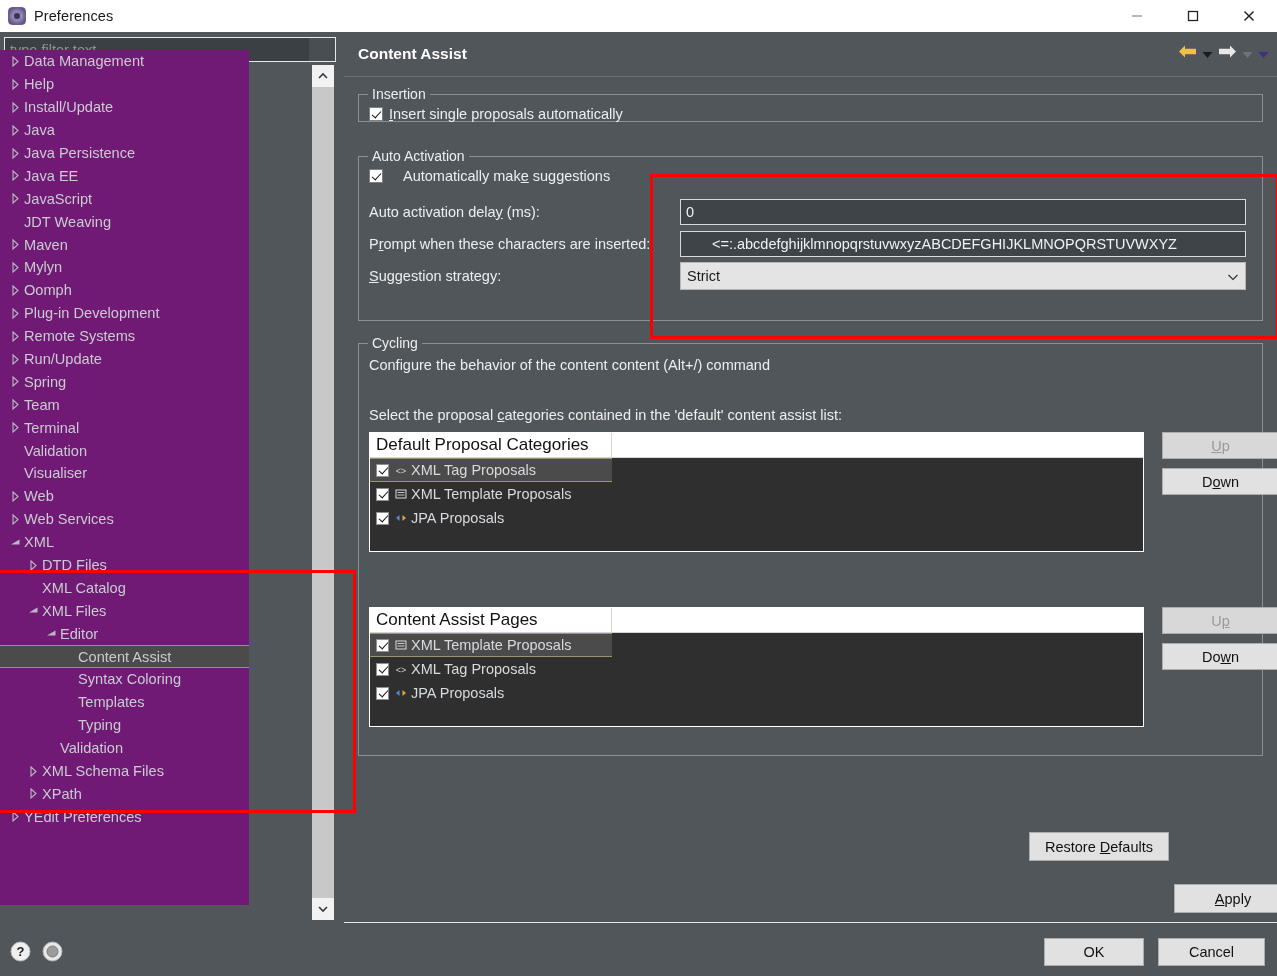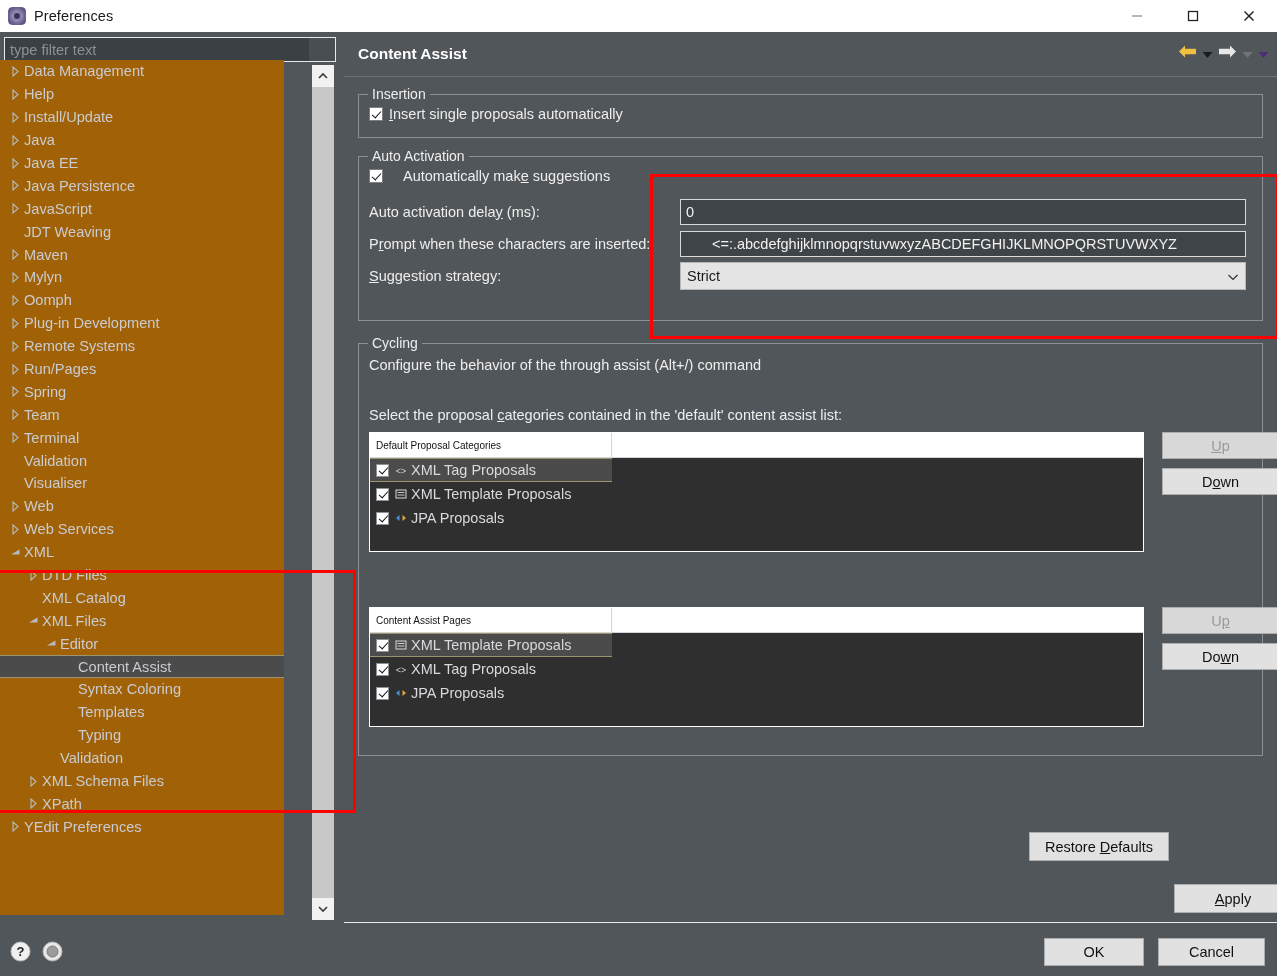--- a/index.html
+++ b/index.html
@@ -66,23 +66,23 @@
     color: #8f9498; font-size: 14.5px;
     padding-left: 5px;
     font-family: "Liberation Sans", sans-serif;
   }
   .filter-input::placeholder { color: #8c9195; opacity: 1; }
   .filter-clear {
     width: 26px; height: 23px; background: #494e52;
   }
 
   .tree {
-    position: absolute; left: 0; top: 28px;
-    width: 284px; height: 855px;
-    background: #a16207;
+    position: absolute; left: 0; top: 18px;
+    width: 249px; height: 855px;
+    background: #701a75;
     overflow: hidden;
   }
   .tree-row {
     height: 22.9px; display: flex; align-items: center;
     color: #c9cbd0; font-size: 14.6px; white-space: nowrap;
   }
   .tree-row .twisty {
     width: 14px; min-width: 14px; display: flex; align-items: center; justify-content: center;
     color: #aeb1b5; font-size: 9px; line-height: 1;
   }
@@ -175,21 +175,21 @@
   .listbox {
     position: absolute;
     background: #2f2f2f;
     border: 1px solid #ffffff;
   }
   .list-head {
     display: flex; height: 25px; background: #ffffff;
     border-bottom: 1px solid #d5d5d5;
   }
   .list-head-cell {
-    color: #111; font-size: 10px;
+    color: #111; font-size: 17px;
     display: flex; align-items: center; padding-left: 6px;
   }
   .list-head-cell.c1 { width: 242px; border-right: 1px solid #d5d5d5; }
   .list-head-cell.c2 { flex: 1; }
   .list-row {
     height: 24px; display: flex; align-items: center;
     color: #d8dadd; font-size: 14.5px; padding-left: 6px;
   }
   .list-row.selected {
     background: #4b4b4b; width: 242px;
@@ -301,29 +301,29 @@
             </svg>
           </span>
           <span class="tree-label">Java</span>
         </div>
         <div class="tree-row">
           <span class="twisty" style="margin-left: 8px;">
             <svg width="9" height="11" viewBox="0 0 9 11">
               <polygon points="2,1 7,5.5 2,10" fill="none" stroke="#b7babe" stroke-width="1.1"></polygon>
             </svg>
           </span>
+          <span class="tree-label">Java Persistence</span>
+        </div>
+        <div class="tree-row">
+          <span class="twisty" style="margin-left: 8px;">
+            <svg width="9" height="11" viewBox="0 0 9 11">
+              <polygon points="2,1 7,5.5 2,10" fill="none" stroke="#b7babe" stroke-width="1.1"></polygon>
+            </svg>
+          </span>
           <span class="tree-label">Java EE</span>
-        </div>
-        <div class="tree-row">
-          <span class="twisty" style="margin-left: 8px;">
-            <svg width="9" height="11" viewBox="0 0 9 11">
-              <polygon points="2,1 7,5.5 2,10" fill="none" stroke="#b7babe" stroke-width="1.1"></polygon>
-            </svg>
-          </span>
-          <span class="tree-label">Java Persistence</span>
         </div>
         <div class="tree-row">
           <span class="twisty" style="margin-left: 8px;">
             <svg width="9" height="11" viewBox="0 0 9 11">
               <polygon points="2,1 7,5.5 2,10" fill="none" stroke="#b7babe" stroke-width="1.1"></polygon>
             </svg>
           </span>
           <span class="tree-label">JavaScript</span>
         </div>
         <div class="tree-row">
@@ -369,21 +369,21 @@
             </svg>
           </span>
           <span class="tree-label">Remote Systems</span>
         </div>
         <div class="tree-row">
           <span class="twisty" style="margin-left: 8px;">
             <svg width="9" height="11" viewBox="0 0 9 11">
               <polygon points="2,1 7,5.5 2,10" fill="none" stroke="#b7babe" stroke-width="1.1"></polygon>
             </svg>
           </span>
-          <span class="tree-label">Run/Pages</span>
+          <span class="tree-label">Run/Update</span>
         </div>
         <div class="tree-row">
           <span class="twisty" style="margin-left: 8px;">
             <svg width="9" height="11" viewBox="0 0 9 11">
               <polygon points="2,1 7,5.5 2,10" fill="none" stroke="#b7babe" stroke-width="1.1"></polygon>
             </svg>
           </span>
           <span class="tree-label">Spring</span>
         </div>
         <div class="tree-row">
@@ -550,21 +550,21 @@
         </span>
         <span>
           <svg width="11" height="8" viewBox="0 0 11 8">
               <polygon points="0.5,1 10.5,1 5.5,7" fill="#4a2d7a"></polygon>
             </svg>
         </span>
       </div>
     </div>
     <div class="hdr-sep"></div>
 
-    <div class="group" style="left:14px; top:62px; width:905px; height:44px;">
+    <div class="group" style="left:14px; top:62px; width:905px; height:28px;">
       <span class="group-title">Insertion</span>
       <div style="position:absolute; left:10px; top:11px; display:flex; align-items:center; gap:6px;">
         <span class="checkbox"></span>
         <span class="lbl"><u>I</u>nsert single proposals automatically</span>
       </div>
     </div>
 
     <div class="group" style="left:14px; top:124px; width:905px; height:165px;">
       <span class="group-title">Auto Activation</span>
 
@@ -588,21 +588,21 @@
           <svg width="12" height="8" viewBox="0 0 12 8">
               <polyline points="1.5,2 6,6.5 10.5,2" fill="none" stroke="#333" stroke-width="1.2"></polyline>
             </svg>
         </span>
       </div>
     </div>
 
     <div class="group" style="left:14px; top:311px; width:905px; height:413px;">
       <span class="group-title">Cycling</span>
 
-      <div class="lbl" style="position:absolute; left:10px; top:13px;">Configure the behavior of the through assist (Alt+/) command</div>
+      <div class="lbl" style="position:absolute; left:10px; top:13px;">Configure the behavior of the content content (Alt+/) command</div>
 
       <div class="lbl" style="position:absolute; left:10px; top:63px;">Select the proposal <u>c</u>ategories contained in the 'default' content assist list:</div>
 
       <div class="listbox" style="left:10px; top:88px; width:775px; height:120px;">
         <div class="list-head">
           <div class="list-head-cell c1">Default Proposal Categories</div>
           <div class="list-head-cell c2"></div>
         </div>
         <div id="default-list-rows">
             <div class="list-row selected">

